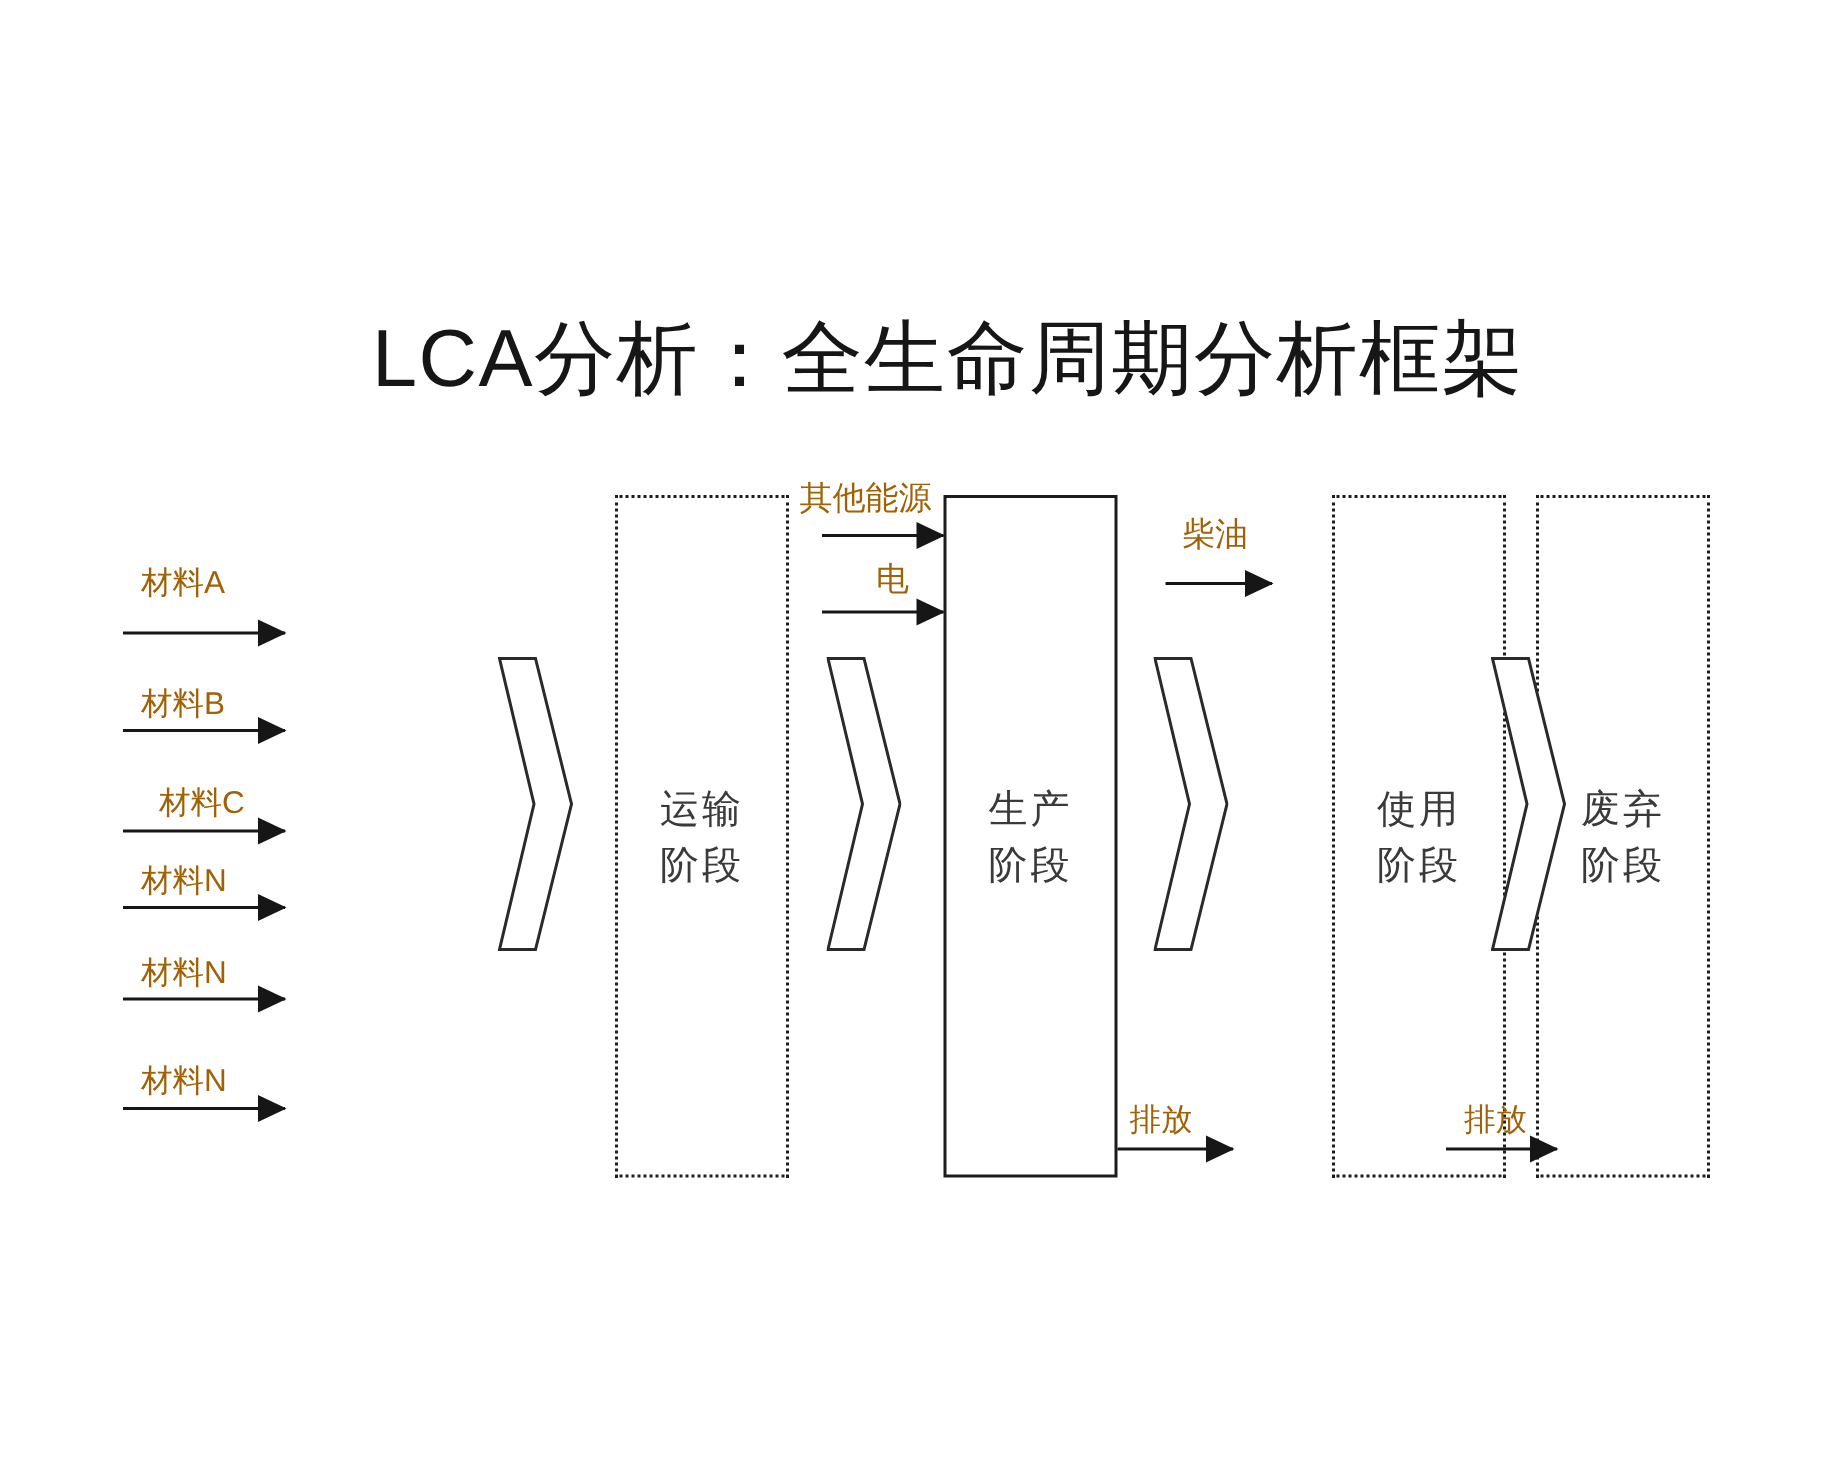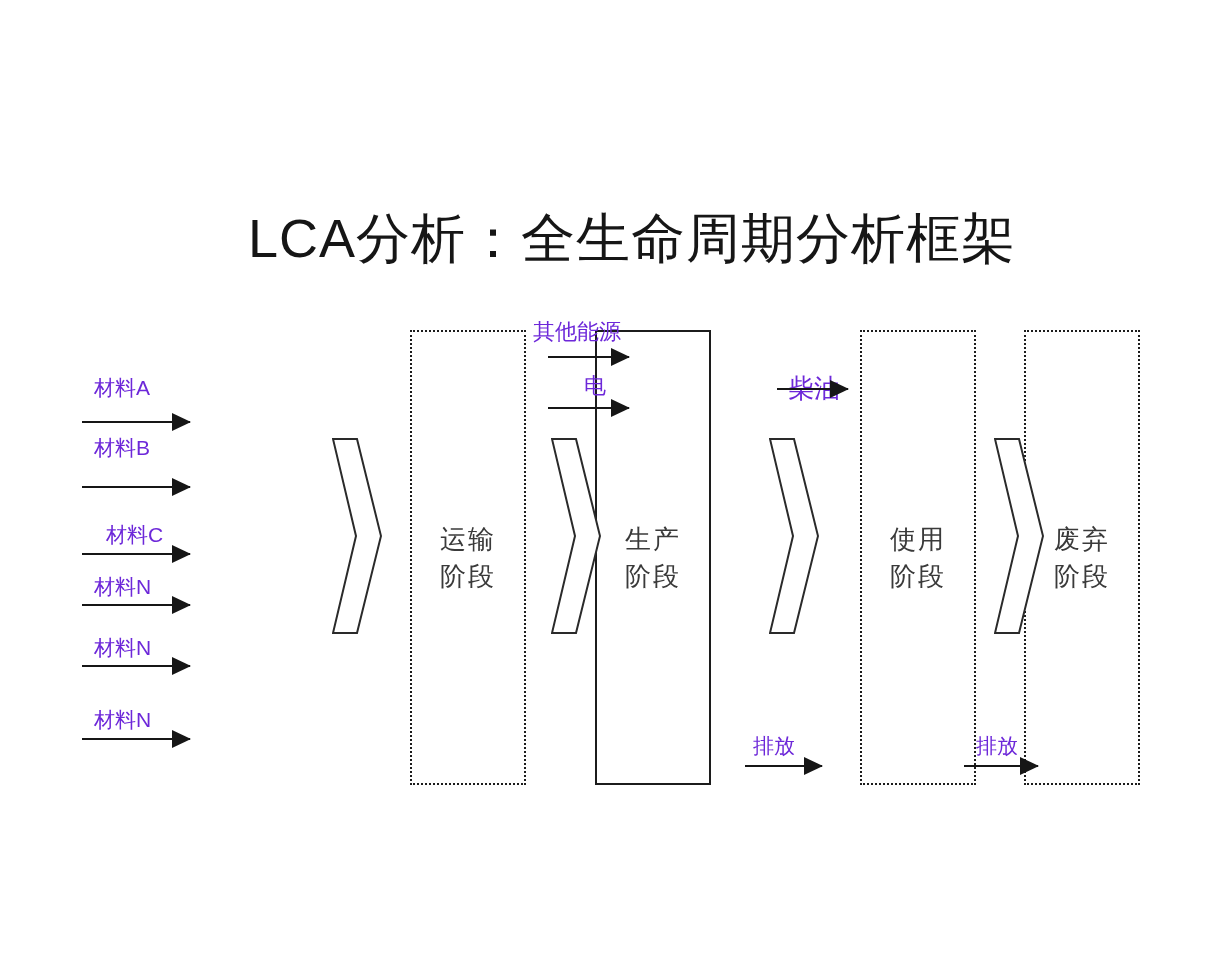--- a/index.html
+++ b/index.html
@@ -67,40 +67,40 @@
     right: -1px;
     top: -10px;
     width: 0; height: 0;
     border-left: 19px solid #161616;
     border-top: 9px solid transparent;
     border-bottom: 9px solid transparent;
   }
   .flow-label {
     position: absolute;
     font-size: 21px;
-    color: #6d28d9;
+    color: #a16207;
     white-space: nowrap;
   }
 </style>
 </head>
 <body>
 
 <div class="canvas">
 
   <h1 class="title">LCA分析：全生命周期分析框架</h1>
 
   <div class="stage dotted" style="left:410px">
     <span class="stage-label">运输
 阶段</span>
   </div>
-  <div class="stage solid" style="left:595px">
+  <div class="stage solid" style="left:629px">
     <span class="stage-label">生产
 阶段</span>
   </div>
-  <div class="stage dotted" style="left:860px">
+  <div class="stage dotted" style="left:888px">
     <span class="stage-label">使用
 阶段</span>
   </div>
   <div class="stage dotted" style="left:1024px">
     <span class="stage-label">废弃
 阶段</span>
   </div>
 
   <svg class="chevron" style="left:332px" viewBox="0 0 50 196">
     <polygon points="1,1 25,1 49,98 25,195 1,195 24,98"></polygon>
@@ -111,42 +111,42 @@
   <svg class="chevron" style="left:769px" viewBox="0 0 50 196">
     <polygon points="1,1 25,1 49,98 25,195 1,195 24,98"></polygon>
   </svg>
   <svg class="chevron" style="left:994px" viewBox="0 0 50 196">
     <polygon points="1,1 25,1 49,98 25,195 1,195 24,98"></polygon>
   </svg>
 
   <div class="flow-label" style="left:94px;  top:374px">材料A</div>
   <div class="arrow" style="left:82px; top:421px; width:108px"></div>
 
-  <div class="flow-label" style="left:94px;  top:434px">材料B</div>
+  <div class="flow-label" style="left:94px;  top:455px">材料B</div>
   <div class="arrow" style="left:82px; top:486px; width:108px"></div>
 
   <div class="flow-label" style="left:106px;  top:521px">材料C</div>
   <div class="arrow" style="left:82px; top:553px; width:108px"></div>
 
   <div class="flow-label" style="left:94px;  top:573px">材料N</div>
   <div class="arrow" style="left:82px; top:604px; width:108px"></div>
 
   <div class="flow-label" style="left:94px;  top:634px">材料N</div>
   <div class="arrow" style="left:82px; top:665px; width:108px"></div>
 
   <div class="flow-label" style="left:94px;  top:706px">材料N</div>
   <div class="arrow" style="left:82px; top:738px; width:108px"></div>
 
   <div class="flow-label" style="left:533px; top:317px; font-size:22px">其他能源</div>
   <div class="arrow" style="left:548px; top:356px; width:81px"></div>
 
   <div class="flow-label" style="left:584px; top:371px; font-size:22px">电</div>
   <div class="arrow" style="left:548px; top:407px; width:81px"></div>
 
-  <div class="flow-label" style="left:788px; top:371px; font-size:26px">柴油</div>
+  <div class="flow-label" style="left:788px; top:341px; font-size:22px">柴油</div>
   <div class="arrow" style="left:777px; top:388px; width:71px"></div>
 
   <div class="flow-label" style="left:753px; top:732px">排放</div>
   <div class="arrow" style="left:745px; top:765px; width:77px"></div>
 
   <div class="flow-label" style="left:976px; top:732px">排放</div>
   <div class="arrow" style="left:964px; top:765px; width:74px"></div>
 
 </div>
 

